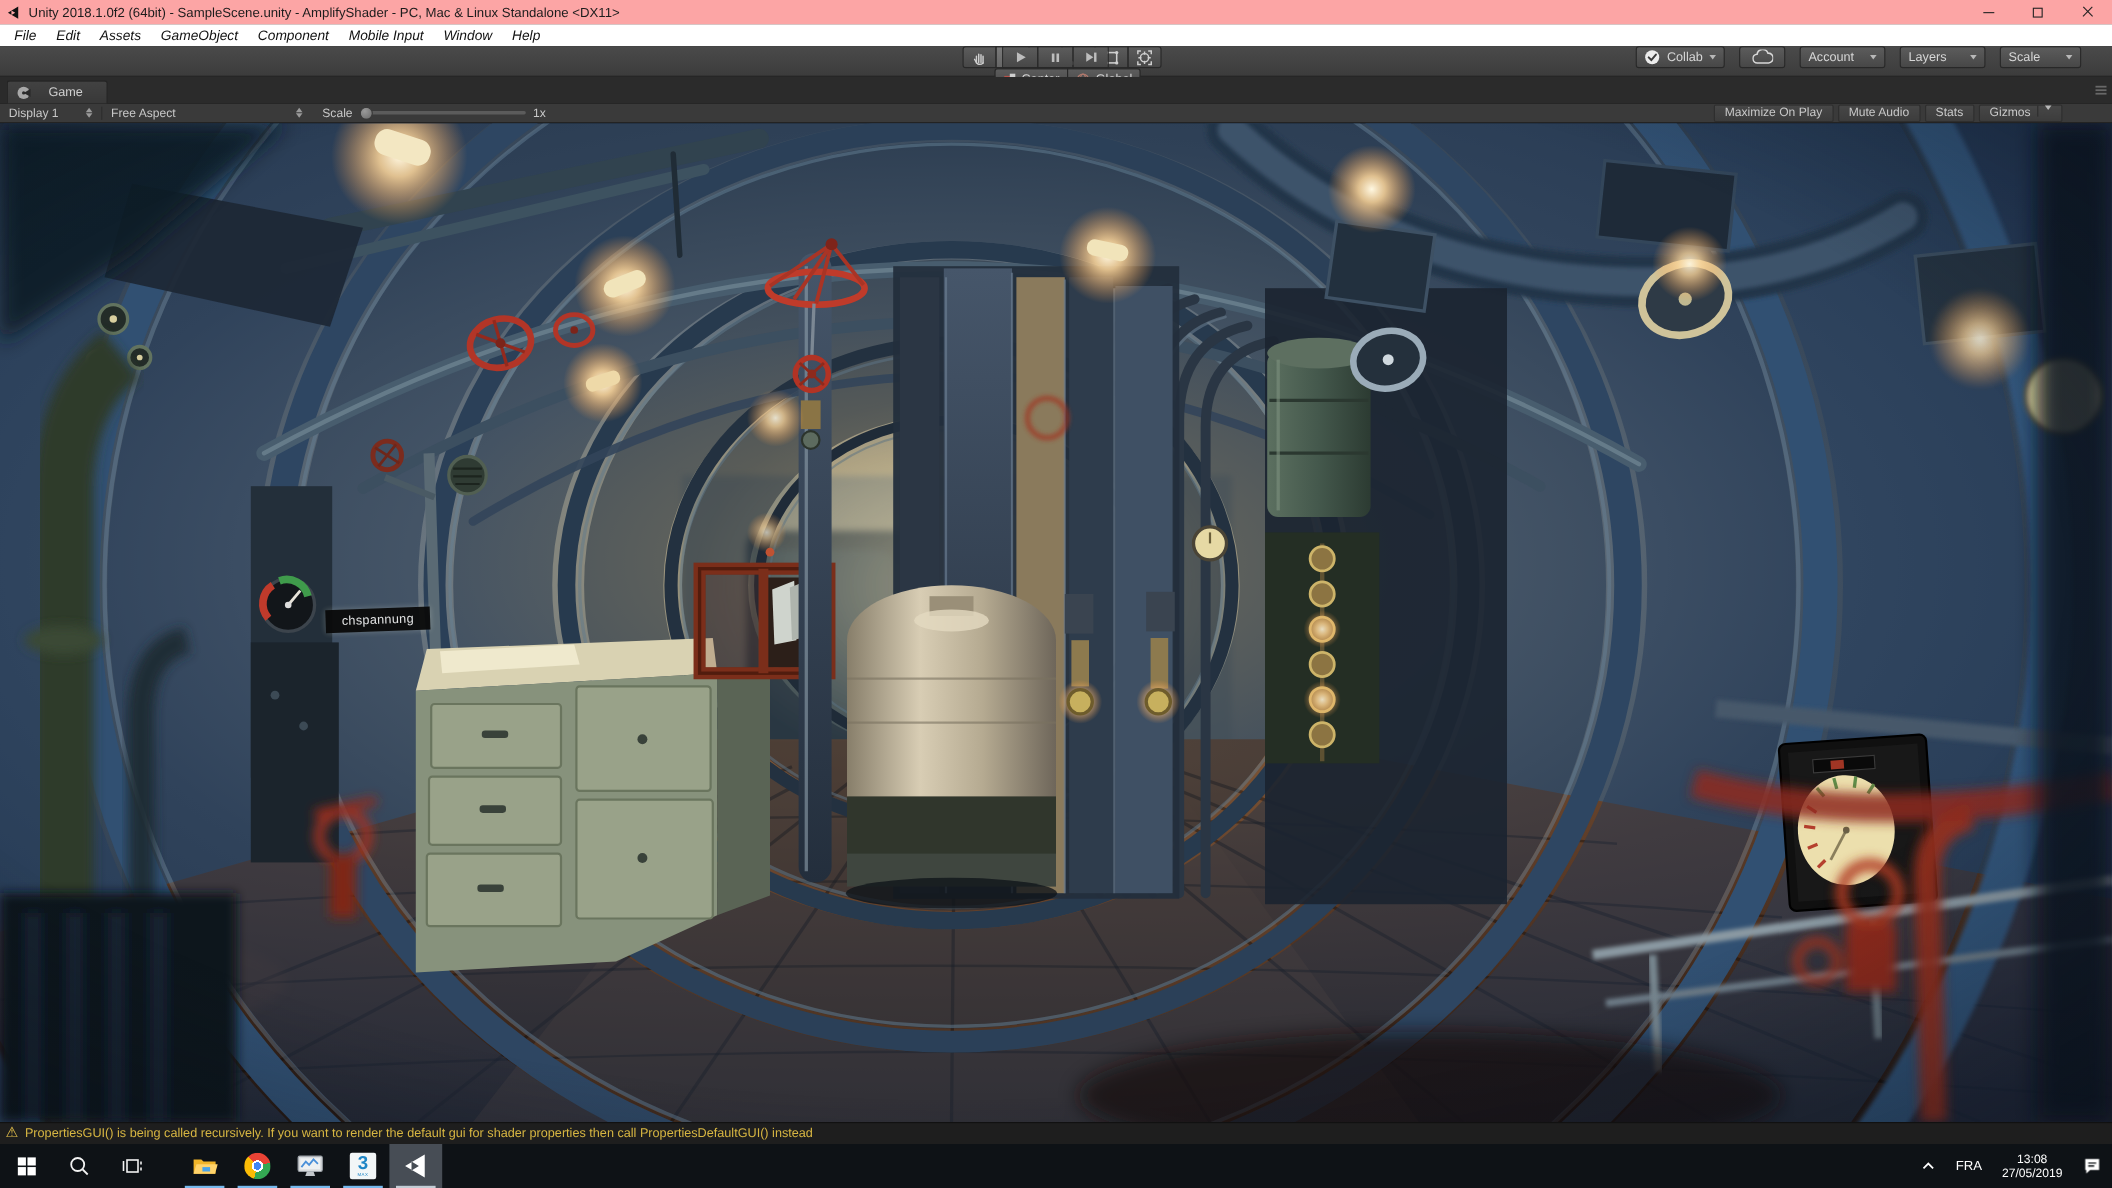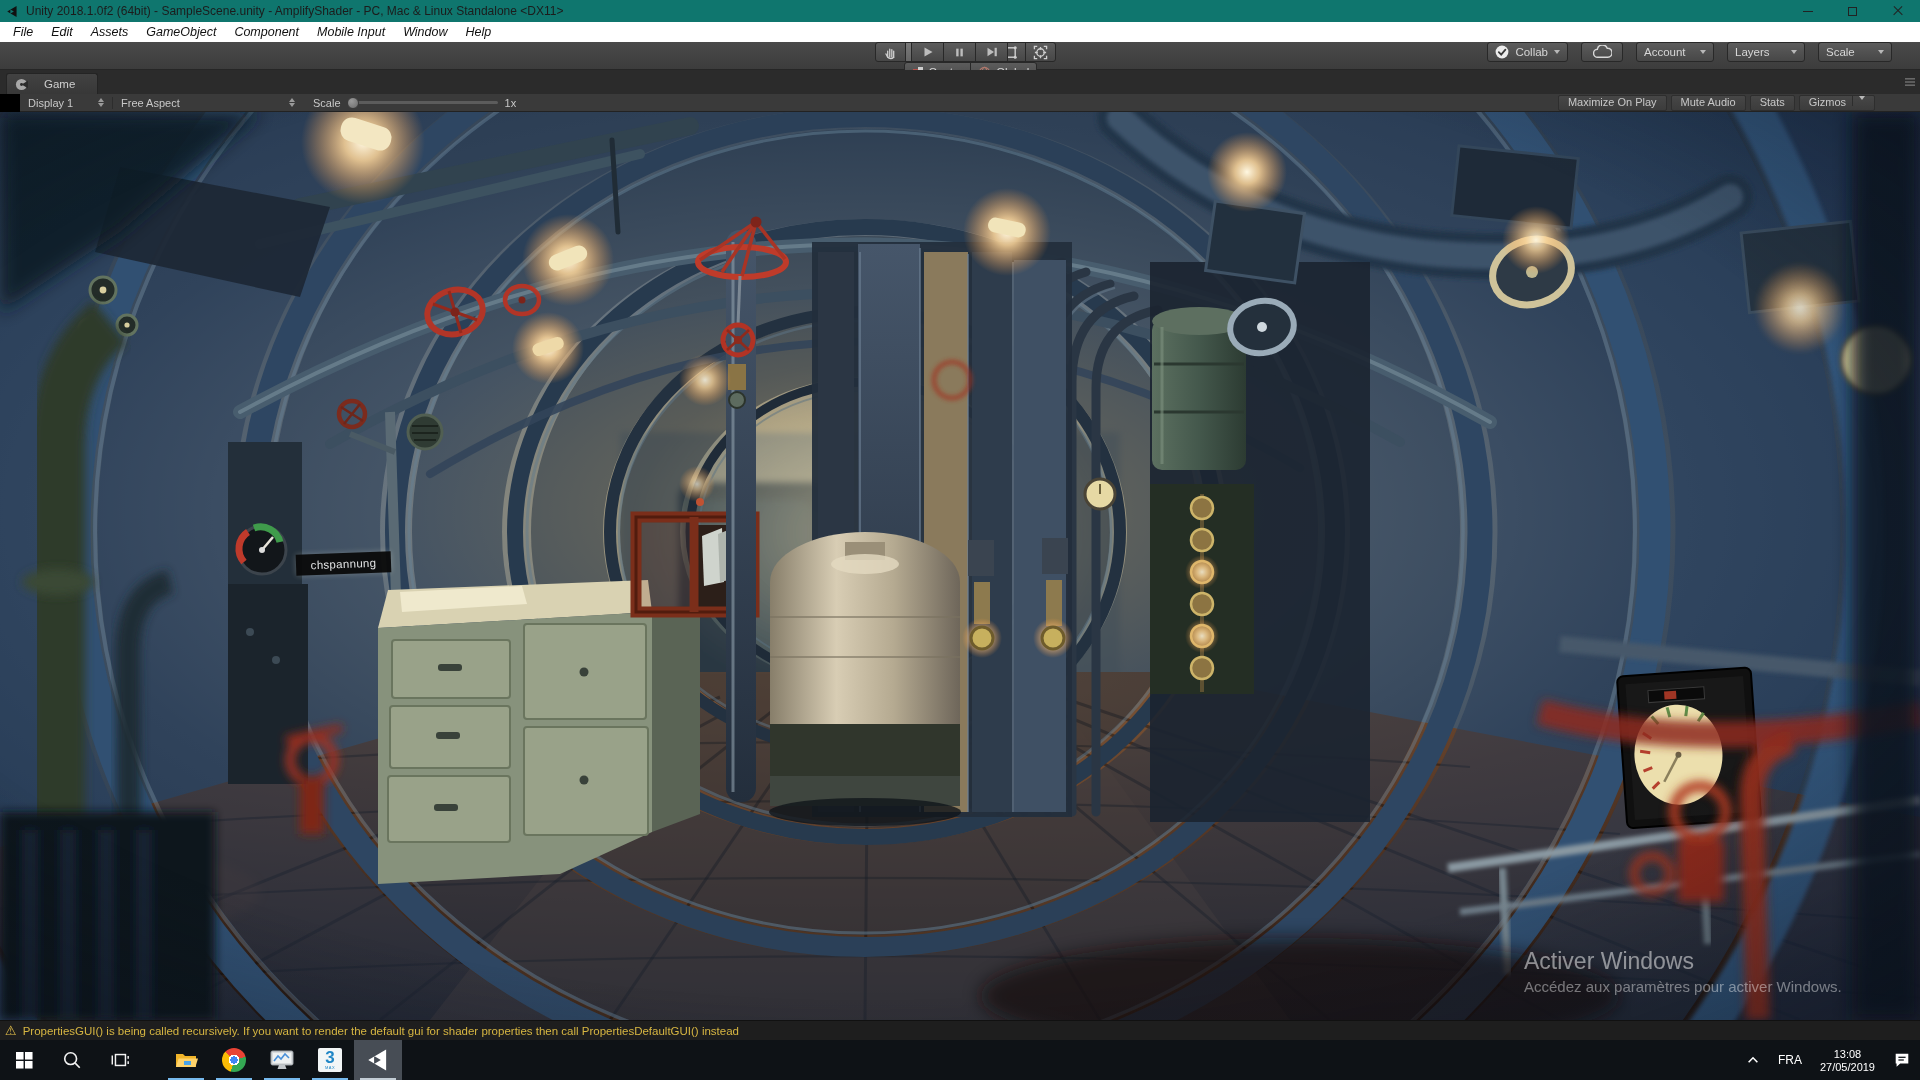--- a/index.html
+++ b/index.html
@@ -1,21 +1,21 @@
 <!DOCTYPE html>
 <html><head>
 <meta charset="utf-8">
 <style>
   * { margin:0; padding:0; box-sizing:border-box; }
   html,body { width:1920px; height:1080px; overflow:hidden; background:#000;
     font-family:"Liberation Sans","DejaVu Sans",sans-serif; }
   .col { display:flex; flex-direction:column; width:1920px; height:1080px; }
 
   
-  .titlebar { height:22px; background:#0f766e; display:flex; align-items:center; position:relative; }
+  .titlebar { height:22px; background:#fca5a5; display:flex; align-items:center; position:relative; }
   .titlebar .ulogo { width:15px; height:15px; margin:0 6px 0 5px; }
   .titlebar .ttext { font-size:12px; color:#1c1c1c; white-space:nowrap; }
   .wincontrols { position:absolute; right:0; top:0; height:22px; display:flex; }
   .wc { width:45px; height:22px; display:flex; align-items:center; justify-content:center; }
   .wc-min i { display:block; width:10px; height:1px; background:#222; }
   .wc-max i { display:block; width:9px; height:9px; border:1px solid #222; }
   .wc-close { position:relative; }
   .wc-close i { position:relative; display:block; width:12px; height:12px; }
   .wc-close i::before,.wc-close i::after { content:""; position:absolute; left:0; top:5px; width:12px; height:1.4px; background:#222; }
   .wc-close i::before { transform:rotate(45deg); } .wc-close i::after { transform:rotate(-45deg); }
@@ -41,21 +41,21 @@
 
   
   .tabstrip { height:24px; background:#2b2b2b; display:flex; align-items:flex-end; position:relative; }
   .tab { height:21px; margin-left:6px; background:linear-gradient(#424242,#383838); border:1px solid #242424; border-bottom:none;
     border-radius:3px 3px 0 0; display:flex; align-items:center; padding:0 22px 0 8px; gap:16px; }
   .tab span { font-size:11.5px; color:#cfcfcf; }
   .tabstrip .strip-menu { position:absolute; right:4px; top:6px; width:12px; height:12px; opacity:.55; }
 
   
   .controlbar { height:18px; background:#3a3a3a; border-bottom:1px solid #222; display:flex; align-items:center;
-    font-size:11px; color:#c8c8c8;margin-left:20px; }
+    font-size:11px; color:#c8c8c8; }
   .gv-drop { display:flex; align-items:center; height:18px; padding:0 8px; gap:6px; }
   .updown { display:inline-flex; flex-direction:column; gap:1.5px; }
   .updown i { width:0; height:0; border-left:3px solid transparent; border-right:3px solid transparent; display:block; }
   .updown i.u { border-bottom:4px solid #9a9a9a; } .updown i.d { border-top:4px solid #9a9a9a; }
   .sep { width:1px; height:12px; background:#2d2d2d; }
   .scalewrap { display:flex; align-items:center; margin-left:10px; gap:7px; }
   .slider { width:150px; height:3px; background:#5c5c5c; border-radius:2px; position:relative; }
   .knob { position:absolute; left:-1px; top:-4.5px; width:12px; height:12px; border-radius:50%;
     background:radial-gradient(circle at 35% 30%,#9a9a9a,#6a6a6a); border:1px solid #3a3a3a; }
   .gv-right { margin-left:auto; margin-right:45px; display:flex; align-items:center; gap:4px; }
@@ -693,24 +693,20 @@
           <path d="M1540,600 Q1700,644 1920,602" stroke="#8e2b1c" stroke-width="26" fill="none" opacity="0.85"></path>
         </g>
         <rect x="1852" y="0" width="68" height="908" fill="#0a1420" opacity="0.88" filter="url(#f3)"></rect>
         <ellipse cx="1300" cy="884" rx="320" ry="58" fill="#120d0a" opacity="0.7" filter="url(#f3)"></ellipse>
       </g>
 
       <rect x="0" y="0" width="1920" height="908" fill="url(#vigGrad)"></rect>
     </svg>
 
     <div class="signlabel">chspannung</div>
-    <div class="watermark">
-      <div class="w1">Activer Windows</div>
-      <div class="w2">Accédez aux paramètres pour activer Windows.</div>
-    </div>
   </div>
 
   <div class="statusbar">
     <span class="warnicon">⚠</span>
     <span class="warntext">PropertiesGUI() is being called recursively. If you want to render the default gui for shader properties then call PropertiesDefaultGUI() instead</span>
   </div>
 
   <div class="taskbar">
     <div class="tb-btn">
       <svg width="17" height="17" viewBox="0 0 18 18">

